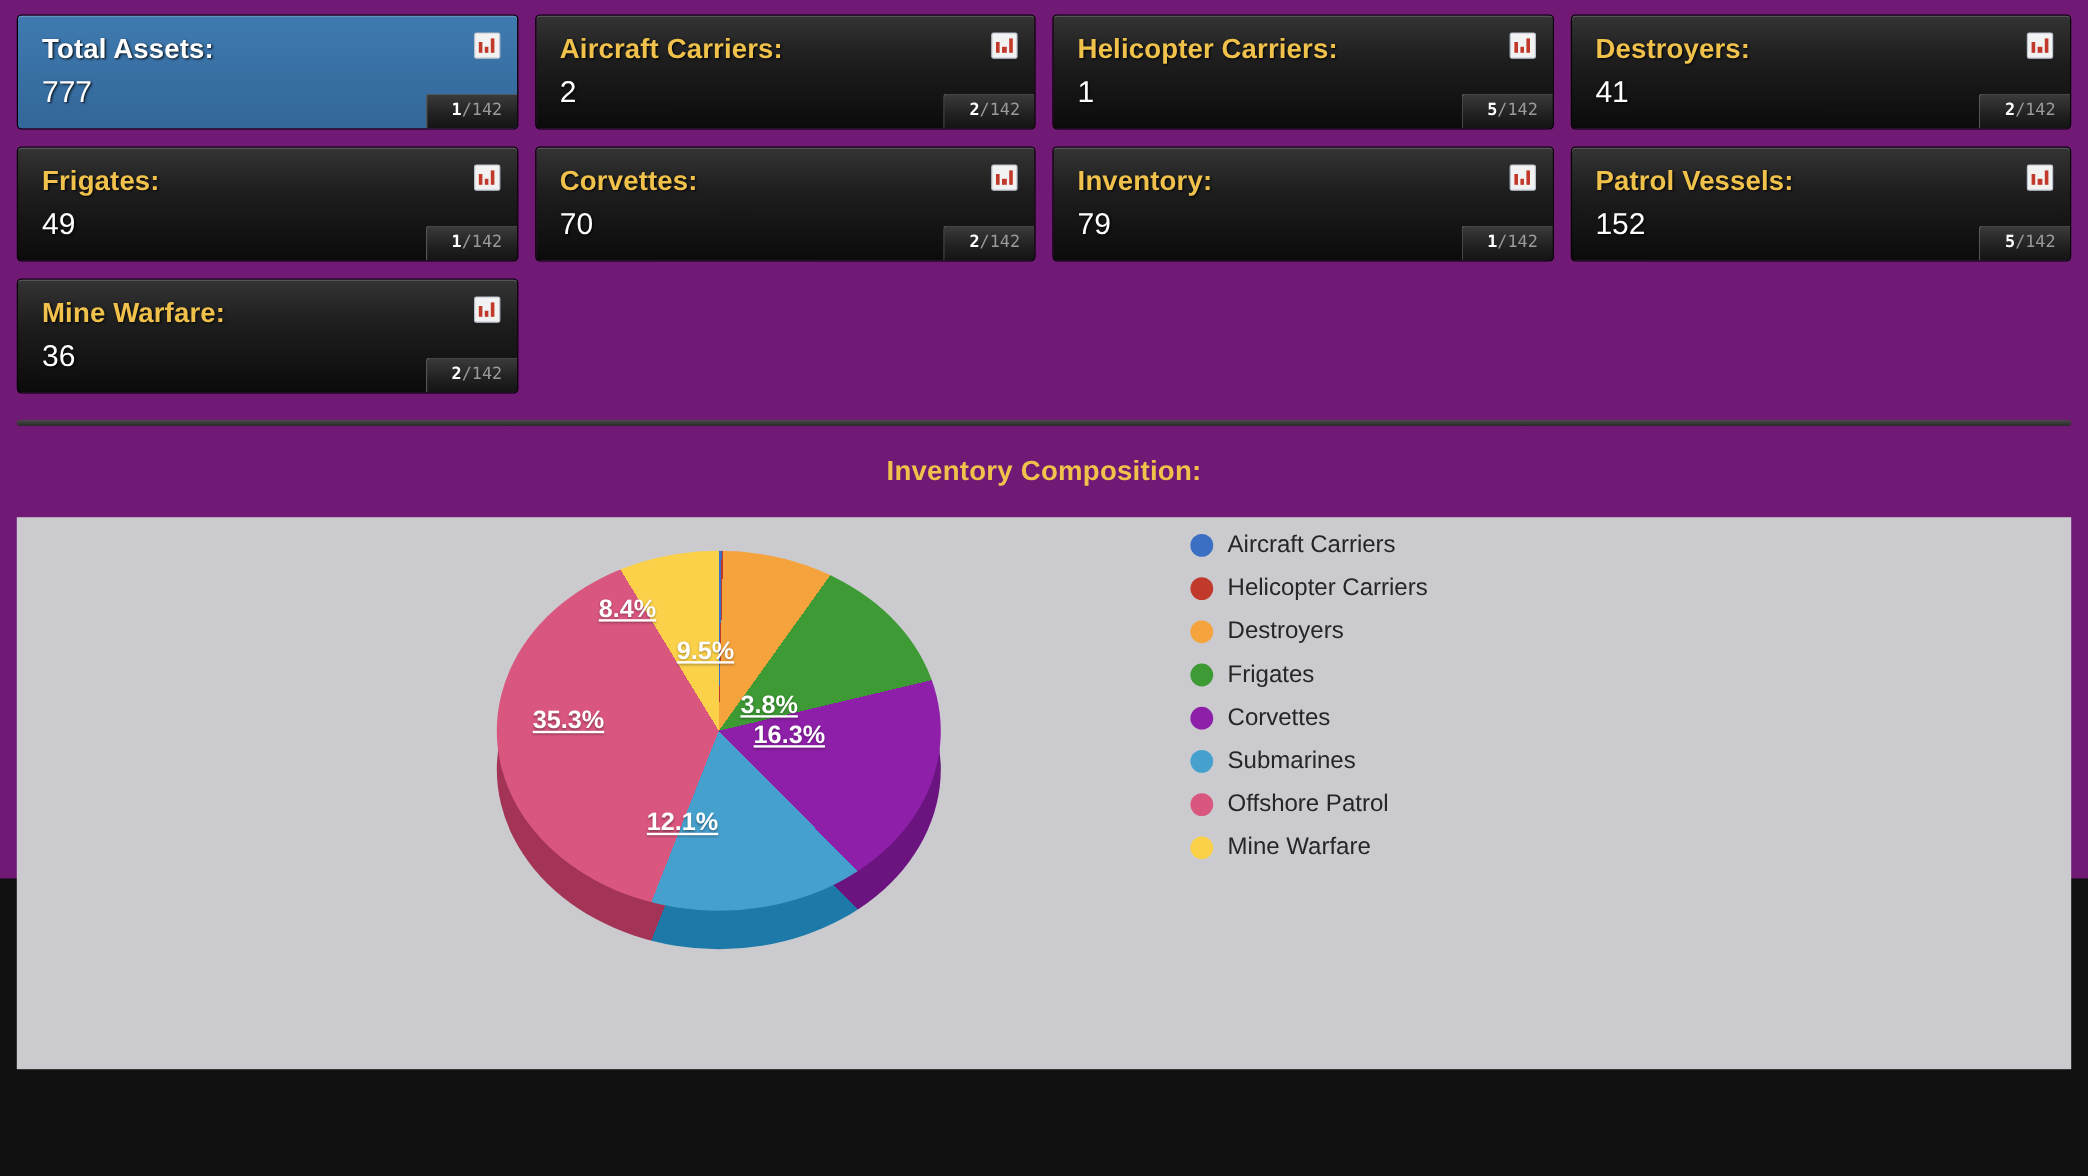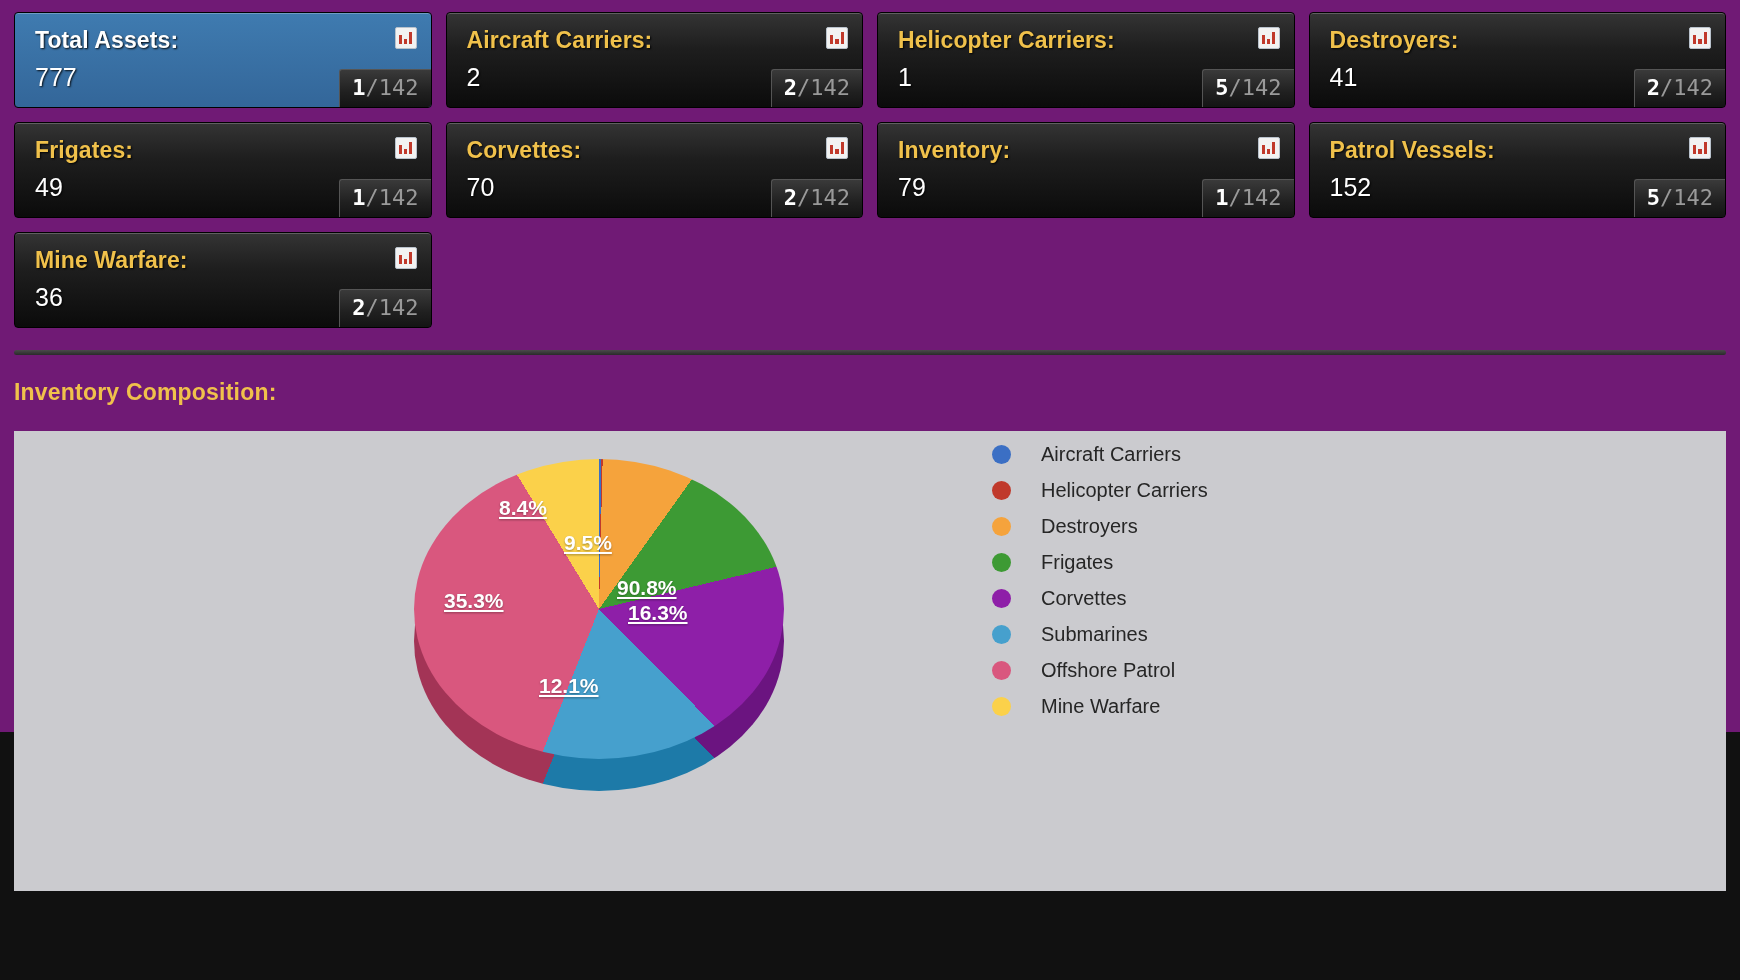--- a/index.html
+++ b/index.html
@@ -93,37 +93,38 @@
     position: absolute;
     right: 0;
     bottom: 0;
     min-width: 76px;
     padding: 5px 12px 7px 12px;
     text-align: right;
     background: linear-gradient(180deg, #3a3a3a 0%, #202020 60%, #141414 100%);
     border-top: 1px solid #555;
     border-left: 1px solid #555;
     border-top-left-radius: 3px;
-    font-size: 22px;
+    font-size: 14px;
     color: #9a9a9a;
     font-family: "DejaVu Sans Mono", monospace;
   }
   .kpi-badge b { color: #ffffff; font-weight: bold; }
 
   
   .divider {
     margin: 22px 14px 0 14px;
     height: 5px;
     border-radius: 3px;
     background: linear-gradient(180deg, #4a4a4a 0%, #2a2a2a 100%);
   }
 
   
   .section {
     padding: 24px 14px 0 14px;
+    text-align: center;
   }
   .section-title {
     font-size: 23px;
     font-weight: bold;
     color: #f0c14b;
     letter-spacing: 0.2px;
   }
   .section-subtitle {
     margin-top: 14px;
     font-size: 19px;
@@ -201,21 +202,21 @@
     position: absolute;
     left: 978px;
     top: 12px;
     display: flex;
     flex-direction: column;
     gap: 13px;
   }
   .legend-item {
     display: flex;
     align-items: center;
-    gap: 30px;
+    gap: 12px;
   }
   .legend-swatch {
     width: 19px;
     height: 19px;
     border-radius: 50%;
     flex: 0 0 auto;
   }
   .legend-text {
     font-size: 20px;
     color: #262626;
@@ -335,21 +336,21 @@
     <div class="section-title">Inventory Composition:</div>
   </div>
 
   <div class="chart-panel">
 
     <div class="pie-wrap">
       <div class="pie-depth"></div>
       <div class="pie-top"></div>
       <div id="slice-labels">
           <div class="slice-label" style="left: 150px; top: 82px;">9.5%</div>
-          <div class="slice-label" style="left: 203px; top: 127px;">90.8%</div>
+          <div class="slice-label" style="left: 203px; top: 127px;">3.8%</div>
           <div class="slice-label" style="left: 214px; top: 152px;">16.3%</div>
           <div class="slice-label" style="left: 125px; top: 225px;">12.1%</div>
           <div class="slice-label" style="left: 30px; top: 140px;">35.3%</div>
           <div class="slice-label" style="left: 85px; top: 47px;">8.4%</div>
         </div>
     </div>
 
     <div class="legend" id="legend">
         <div class="legend-item">
           <span class="legend-swatch" style="background: rgb(59, 111, 196);"></span>

